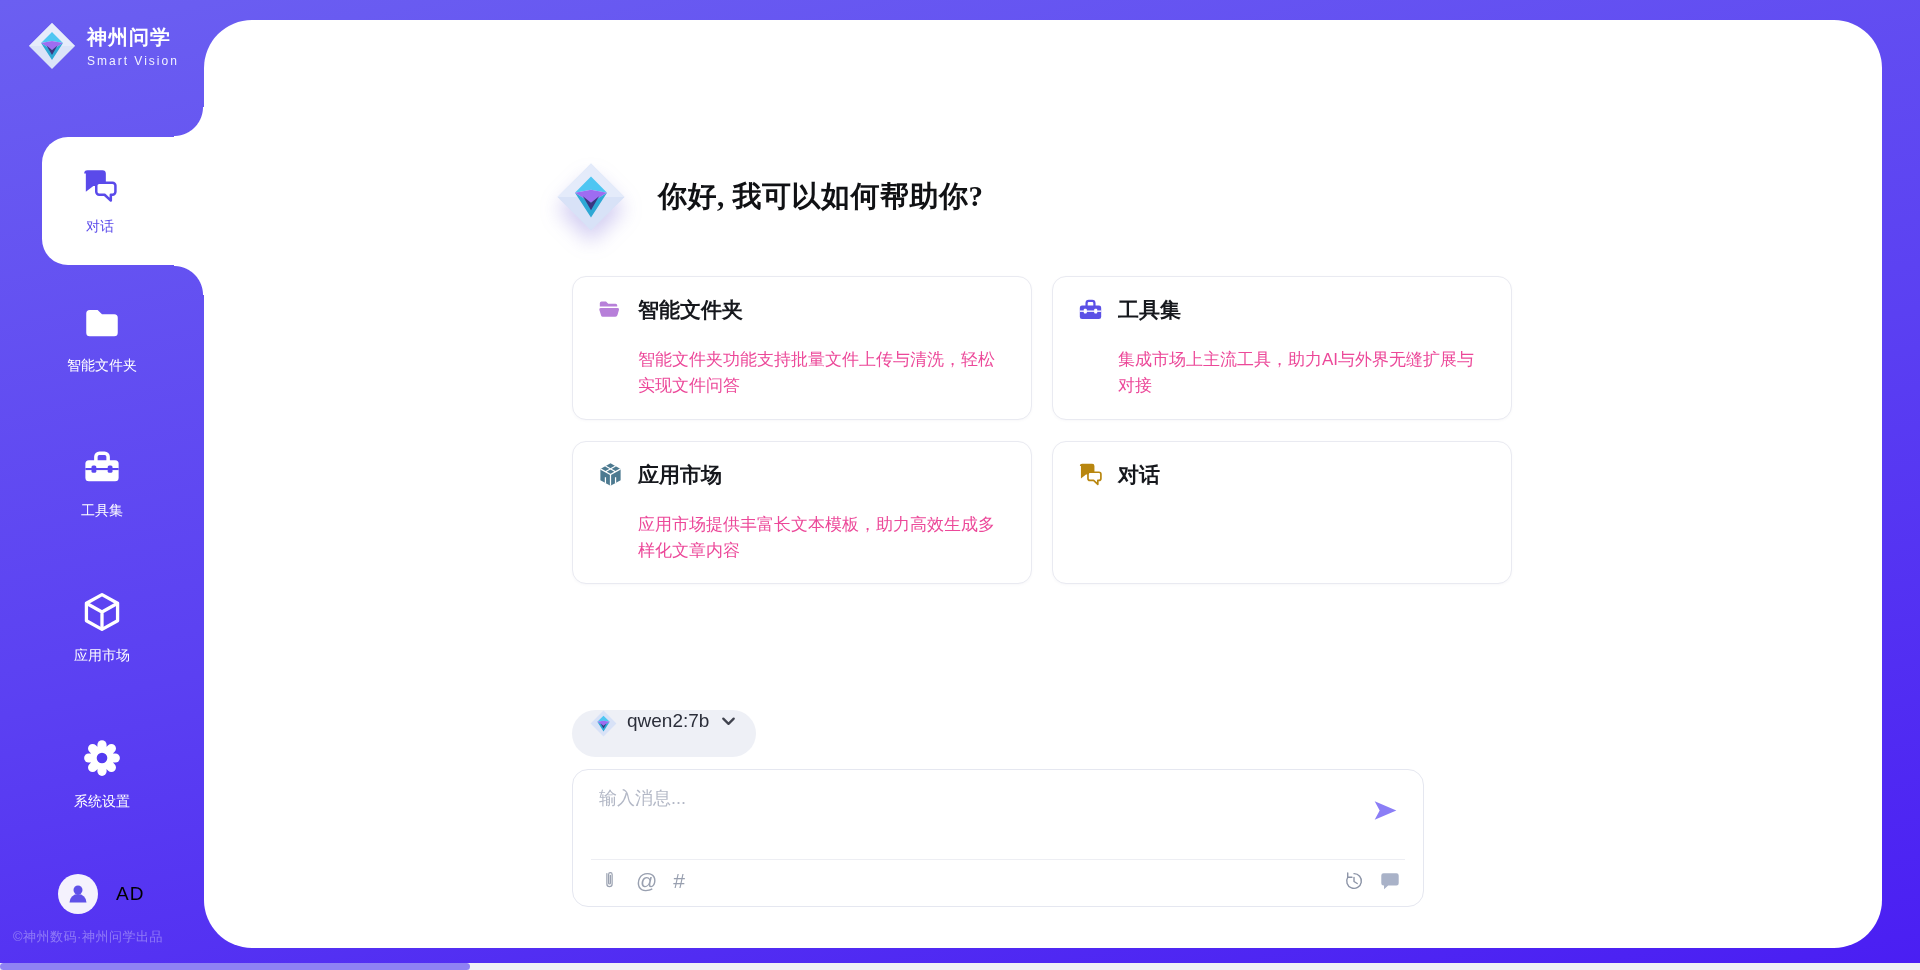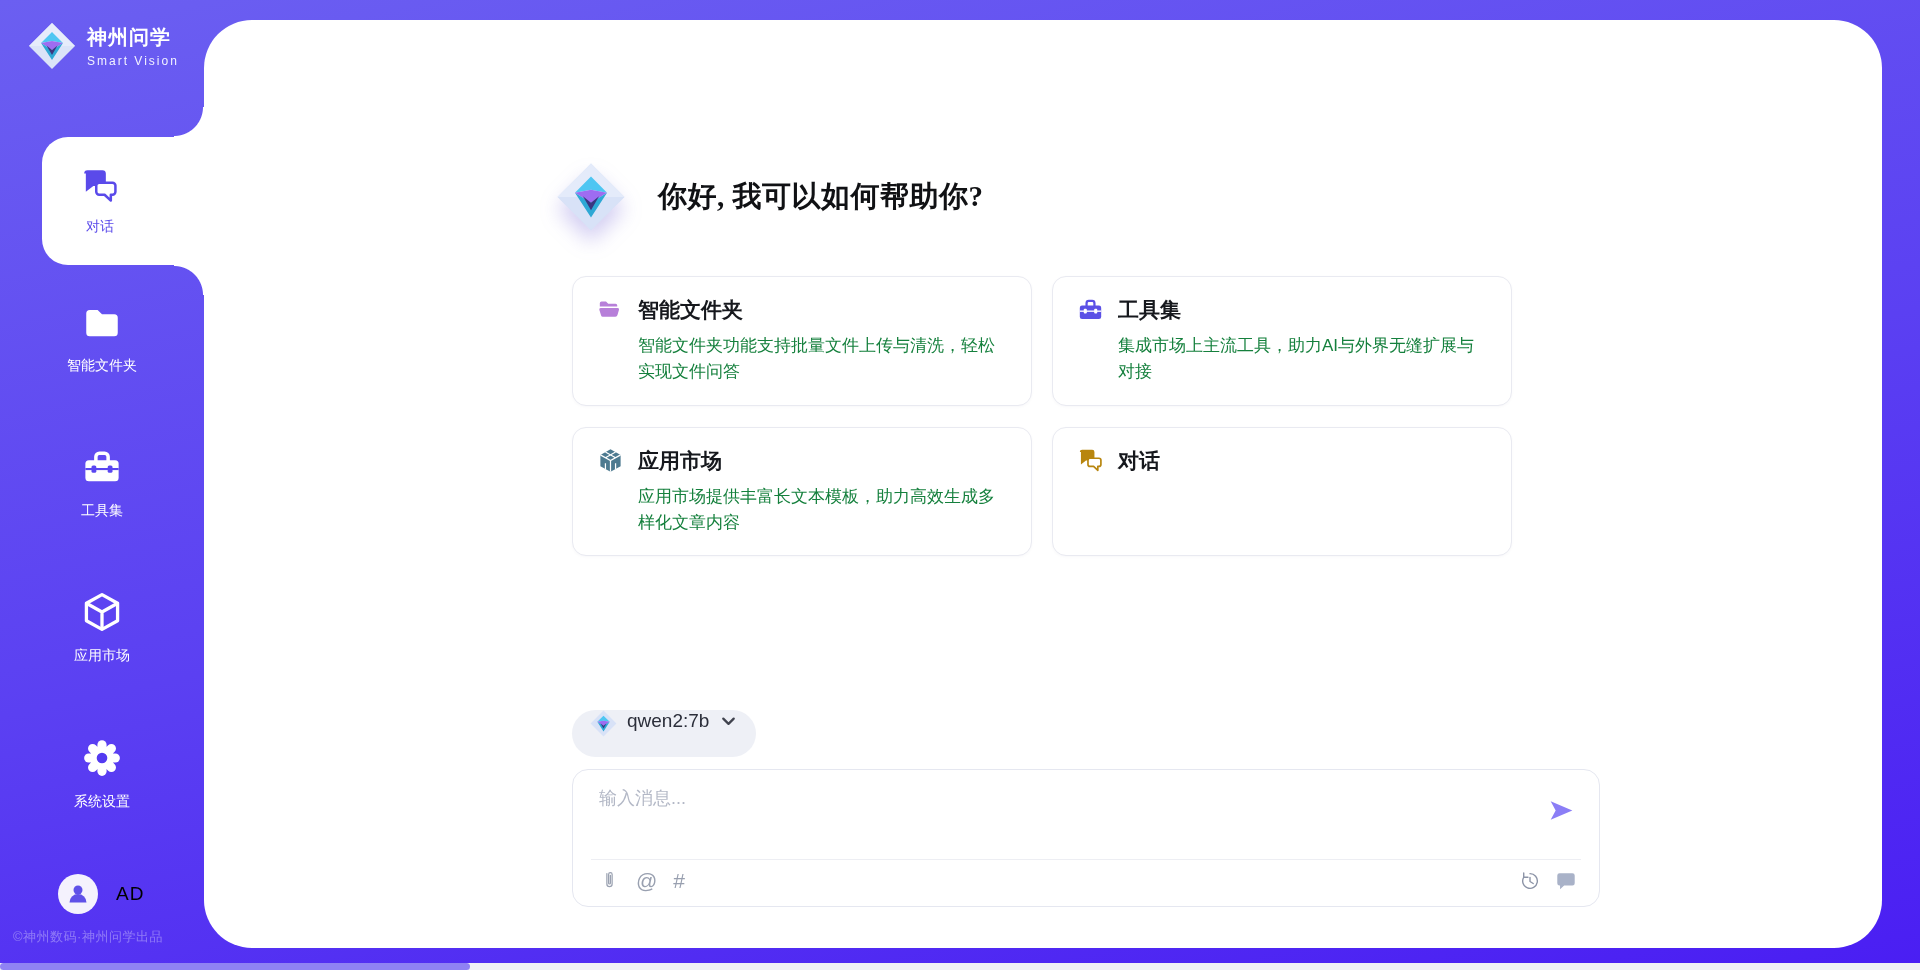--- a/index.html
+++ b/index.html
@@ -68,40 +68,40 @@
   }
   .card {
     background:#fff; border:1px solid #e9eaf1; border-radius:14px;
     min-height:129px; padding:19px 24px; cursor:pointer;
     box-shadow:0 1px 3px rgba(40,40,80,.03);
   }
   .card-head { display:flex; align-items:center; gap:14px; }
   .card-icon svg { width:27px; height:27px; display:block; }
   .card-title { font-size:21px; font-weight:700; color:#16181d; }
   .card-desc {
-    margin:9px 0 0 41px; font-size:17px; color:#15803d; line-height:1.55; max-width:386px;
+    margin:23px 0 0 41px; font-size:17px; color:#ec4899; line-height:1.55; max-width:386px;
   }
   .c-folder { color:#b77fd9; }
   .c-tools  { color:#5b50e6; --cut:#ffffff; }
   .c-market { color:#4d7a90; }
   .c-chat   { color:#b8860f; }
 
   
   .model-pill {
     position:absolute; left:368px; top:690px; height:47px;
     display:inline-flex; align-items:flex-start; gap:10px; padding:0 18px;
     background:#eef0f6; border-radius:24px; cursor:pointer;
   }
   .model-pill .m-logo svg { width:27px; height:27px; display:block; }
   .model-name { font-size:19px; color:#2b2e3a; }
   .m-chev svg { width:19px; height:19px; display:block; margin-top:2px; }
 
   
   .input-box {
-    position:absolute; left:368px; top:749px; width:1028px; height:138px;
+    position:absolute; left:368px; top:749px; width:852px; height:138px;
     background:#fff; border:1.5px solid #e5e7f0; border-radius:16px;
   }
   .input-box textarea {
     position:absolute; left:26px; top:16px; width:860px; height:56px;
     border:none; outline:none; resize:none; font-size:18px; color:#333;
     font-family:"Liberation Sans","DejaVu Sans",sans-serif; background:transparent;
   }
   .input-box textarea::placeholder { color:#b3b8c6; }
   .send-btn { position:absolute; right:24px; top:28px; background:none; border:none; cursor:pointer; }
   .send-btn svg { width:27px; height:25px; display:block; }

